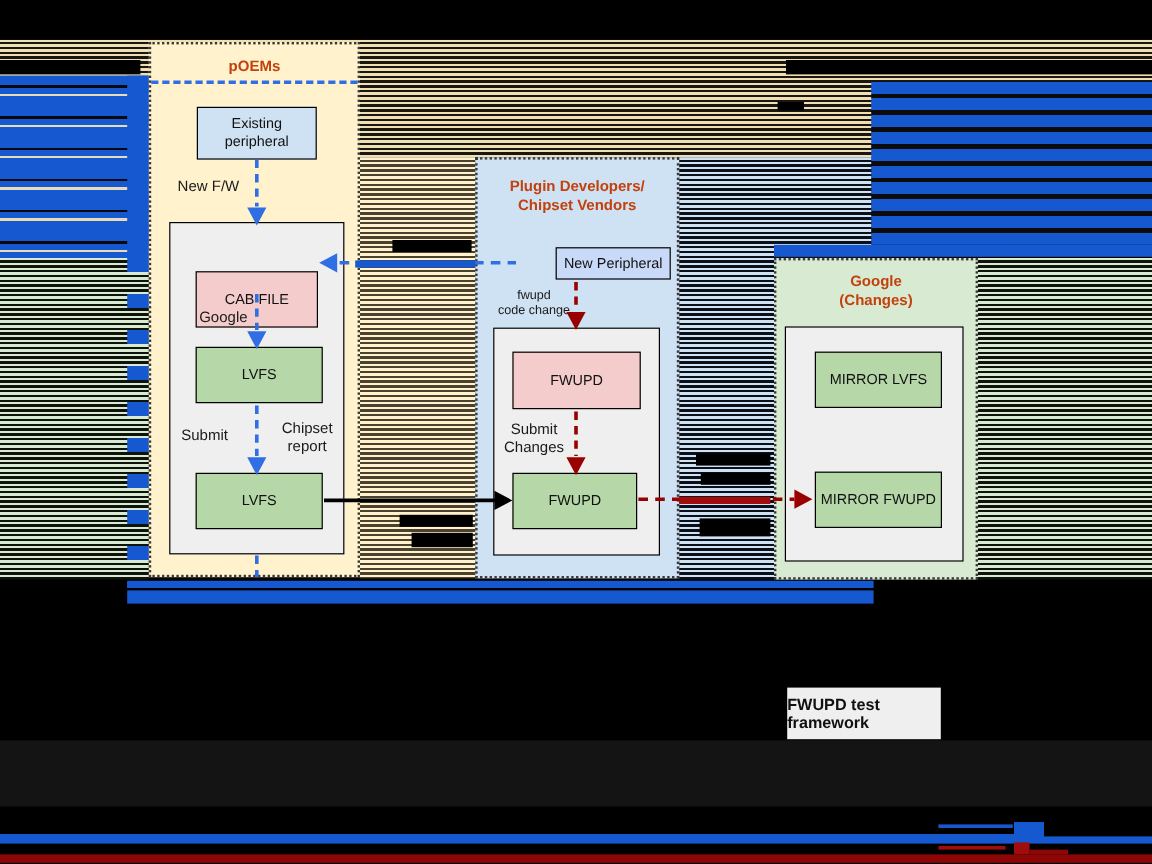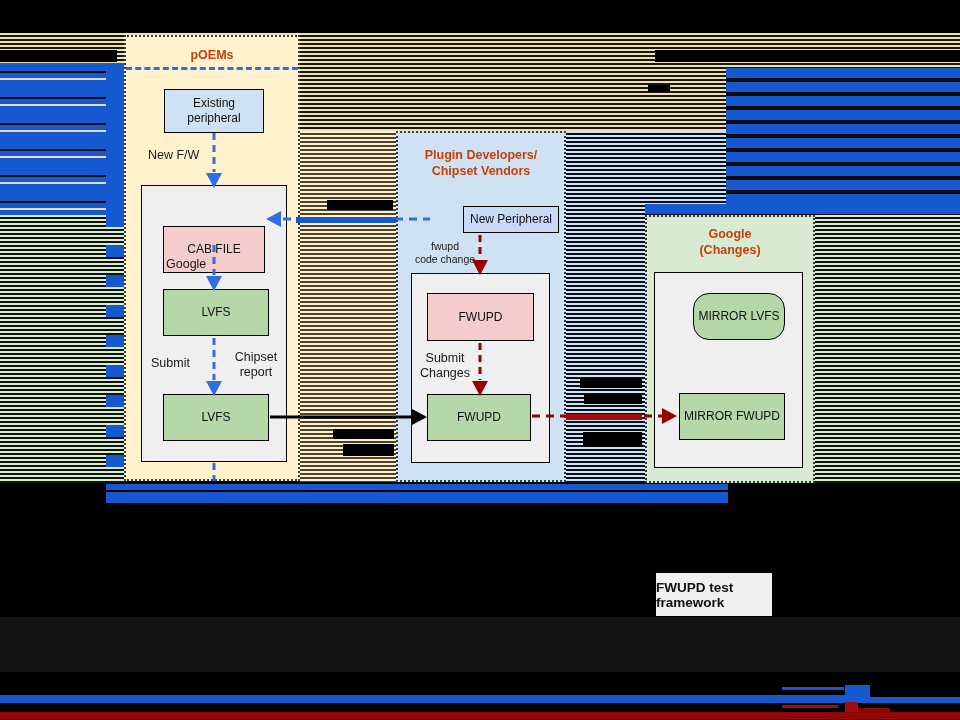--- a/index.html
+++ b/index.html
@@ -108,24 +108,24 @@
   <div class="box" style="left:427px;top:293px;width:107px;height:48px;background:var(--c-box_pink,#f4cccc);">FWUPD</div>
   <div class="box" style="left:427px;top:394px;width:104px;height:47px;background:var(--c-box_green,#b6d7a8);">FWUPD</div>
   <div class="label center" style="left:416px;top:351px;width:58px;">Submit
 Changes</div>
 
   <div class="panel" style="left:645px;top:215px;width:170px;height:268px;background:var(--c-light_green_panel,#d9ead3);">
     <div class="panel-title" style="top:10px;">Google
 (Changes)</div>
   </div>
   <div class="graybox" style="left:654px;top:272px;width:149px;height:196px;"></div>
-  <div class="box" style="left:693px;top:293px;width:92px;height:47px;background:var(--c-box_green,#b6d7a8);border-radius:16px;">MIRROR LVFS</div>
+  <div class="box" style="left:679px;top:293px;width:106px;height:47px;background:var(--c-box_green,#b6d7a8);">MIRROR LVFS</div>
   <div class="box" style="left:679px;top:393px;width:106px;height:47px;background:var(--c-box_green,#b6d7a8);">MIRROR FWUPD</div>
 
-  <div class="testbox" style="left:656px;top:573px;width:116px;height:43px;">FWUPD test framework</div>
+  <div class="testbox" style="left:656px;top:573px;width:128px;height:43px;">FWUPD test framework</div>
 
   <svg id="arrows" width="960" height="720">
     <g stroke="#2f6fe3" fill="#2f6fe3">
       <line x1="214" y1="133" x2="214" y2="172" stroke-width="3" stroke-dasharray="7 5"></line>
       <polygon points="206,173 222,173 214,188" stroke="none"></polygon>
     </g>
     <g stroke="#2f6fe3" fill="#2f6fe3">
       <line x1="214" y1="245" x2="214" y2="275" stroke-width="3" stroke-dasharray="7 5"></line>
       <polygon points="206,276 222,276 214,291" stroke="none"></polygon>
     </g>

